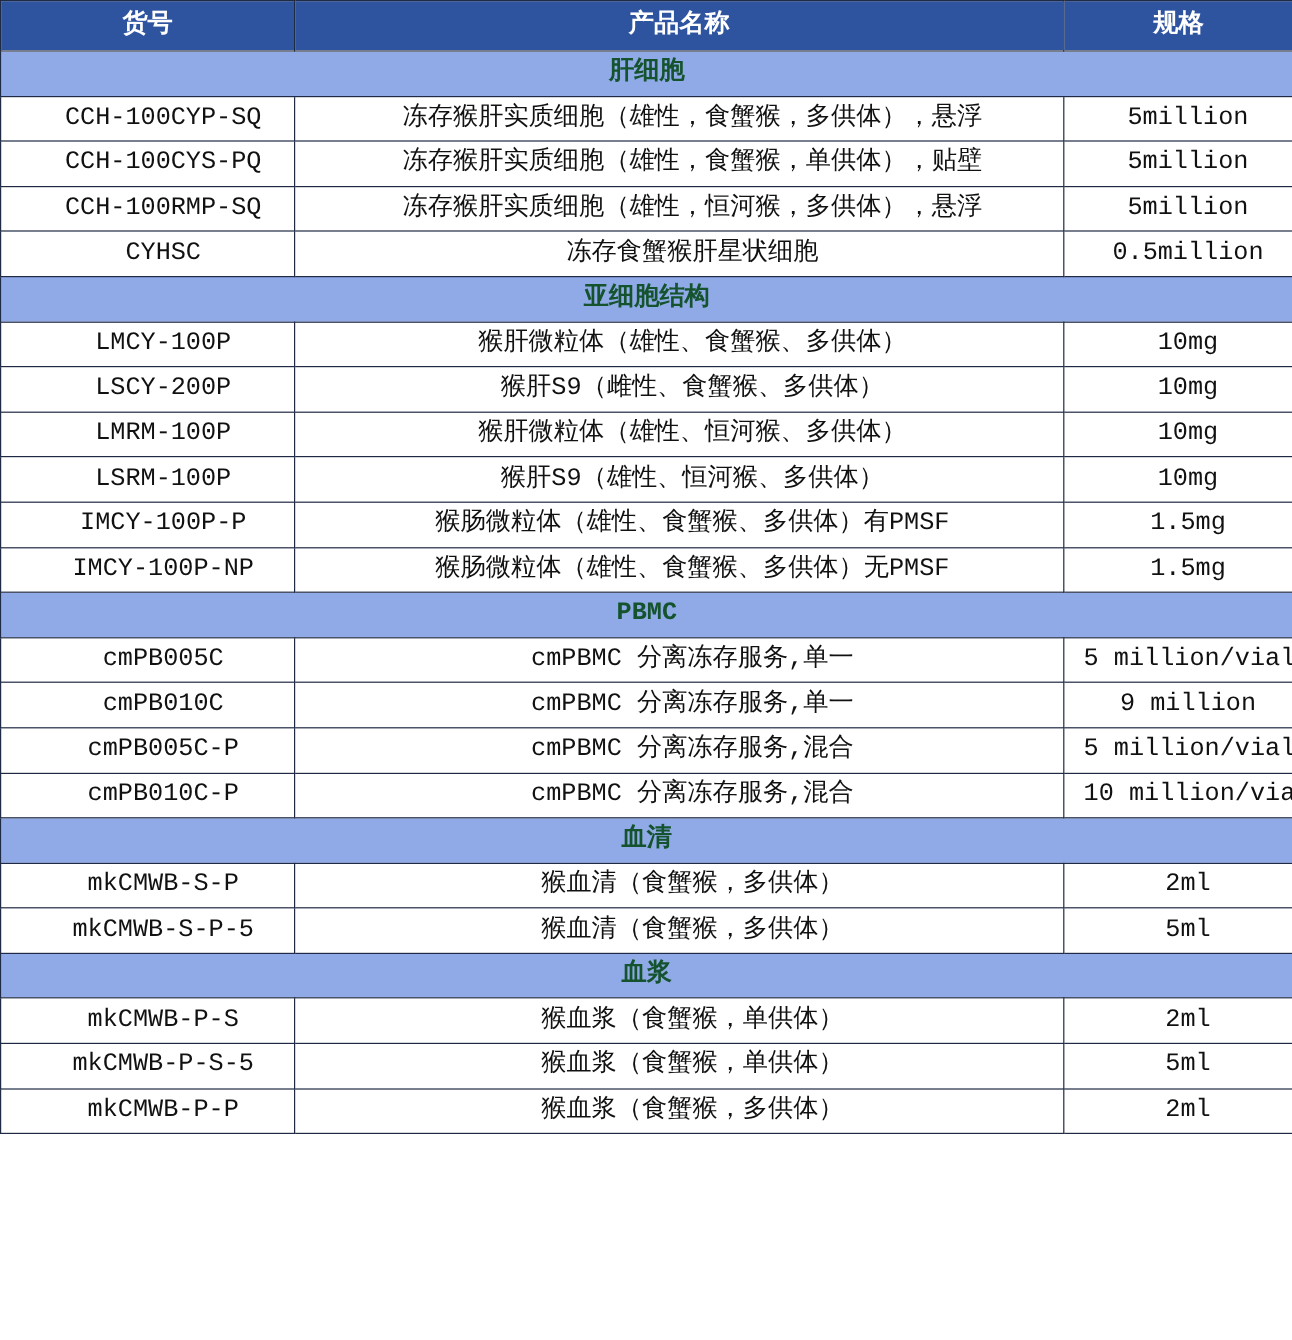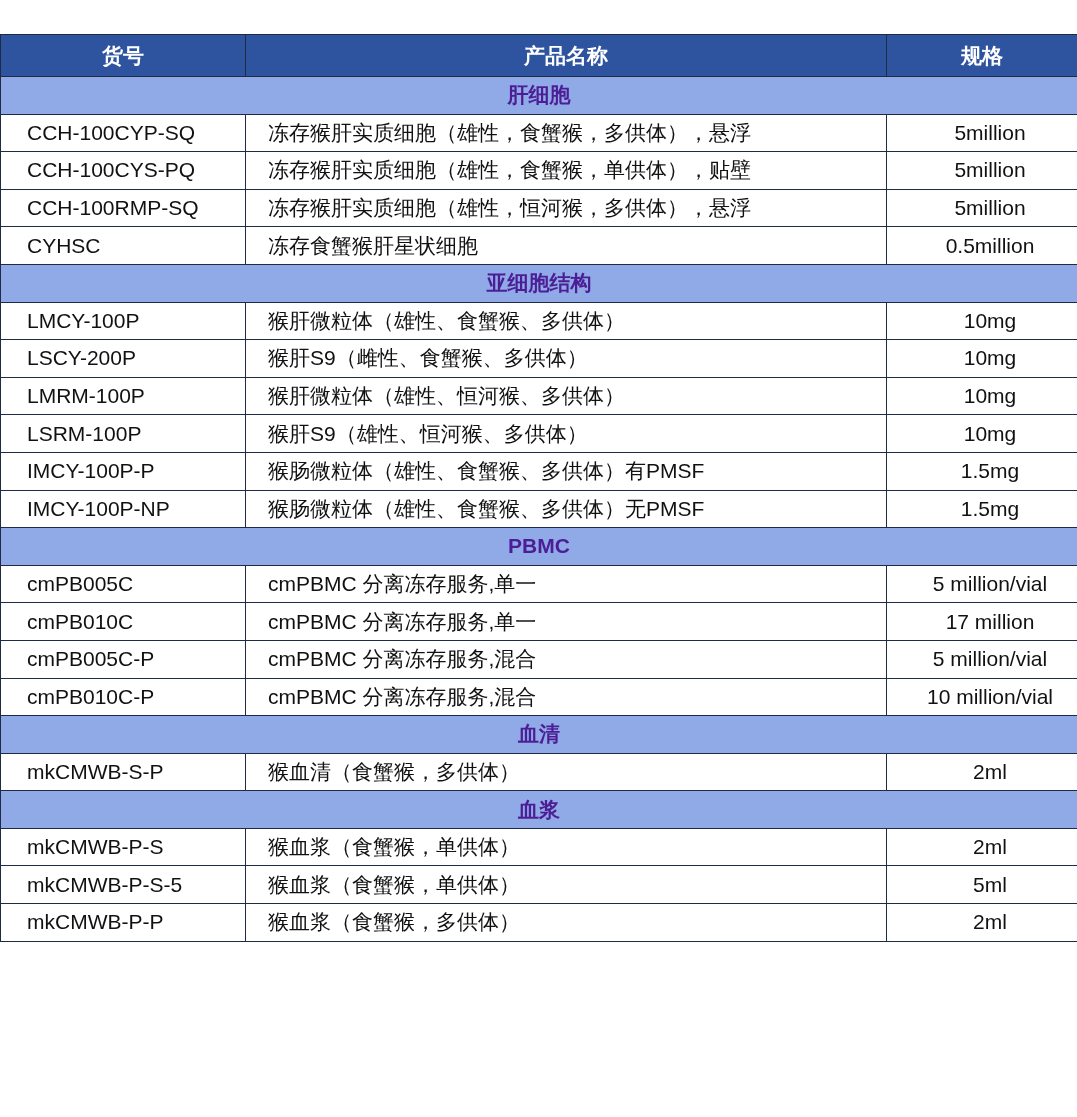--- a/index.html
+++ b/index.html
@@ -1,25 +1,25 @@
 <!DOCTYPE html>
 <html><head>
 <meta charset="utf-8">
 <style>
   html,body{margin:0;padding:0;background:#ffffff;}
   body{width:1077px;height:1117px;overflow:hidden;}
   table{border-collapse:collapse;width:1077px;table-layout:fixed;
-    font-family:Liberation Sans, sans-serif;font-size:21px;color:#111;margin-top:34px;}
+    font-family:Liberation Mono, monospace;font-size:21px;color:#111;}
   col.c1{width:245px;} col.c2{width:641px;} col.c3{width:191px;}
   td,th{border:1.5px solid #1f2a44;padding:0;height:36.6px;line-height:36px;
     white-space:nowrap;overflow:hidden;}
   thead th{background:#2E54A0;color:#ffffff;font-weight:bold;height:41px;text-align:center;font-size:21px;}
-  tr.section td{background:#8FAAE6;color:#4c1d95;font-weight:bold;text-align:center;}
-  td.code{padding-left:26px;text-align:left;}
-  td.name{padding-left:22px;text-align:left;}
+  tr.section td{background:#8FAAE6;color:#14532d;font-weight:bold;text-align:center;}
+  td.code{padding-left:26px;text-align:center;}
+  td.name{padding-left:22px;text-align:center;}
   td.spec{text-align:center;padding-left:16px;}
 </style>
 </head>
 <body>
 
 <table>
   <colgroup>
       <col class="c1">
       <col class="c2">
       <col class="c3">
@@ -92,39 +92,44 @@
         <td colspan="3">PBMC</td>
       </tr>
       <tr>
         <td class="code">cmPB005C</td>
         <td class="name">cmPBMC 分离冻存服务,单一</td>
         <td class="spec">5 million/vial</td>
       </tr>
       <tr>
         <td class="code">cmPB010C</td>
         <td class="name">cmPBMC 分离冻存服务,单一</td>
-        <td class="spec">17 million</td>
+        <td class="spec">9 million</td>
       </tr>
       <tr>
         <td class="code">cmPB005C-P</td>
         <td class="name">cmPBMC 分离冻存服务,混合</td>
         <td class="spec">5 million/vial</td>
       </tr>
       <tr>
         <td class="code">cmPB010C-P</td>
         <td class="name">cmPBMC 分离冻存服务,混合</td>
         <td class="spec">10 million/vial</td>
       </tr>
       <tr class="section">
         <td colspan="3">血清</td>
       </tr>
       <tr>
         <td class="code">mkCMWB-S-P</td>
         <td class="name">猴血清（食蟹猴，多供体）</td>
         <td class="spec">2ml</td>
+      </tr>
+      <tr>
+        <td class="code">mkCMWB-S-P-5</td>
+        <td class="name">猴血清（食蟹猴，多供体）</td>
+        <td class="spec">5ml</td>
       </tr>
       <tr class="section">
         <td colspan="3">血浆</td>
       </tr>
       <tr>
         <td class="code">mkCMWB-P-S</td>
         <td class="name">猴血浆（食蟹猴，单供体）</td>
         <td class="spec">2ml</td>
       </tr>
       <tr>

